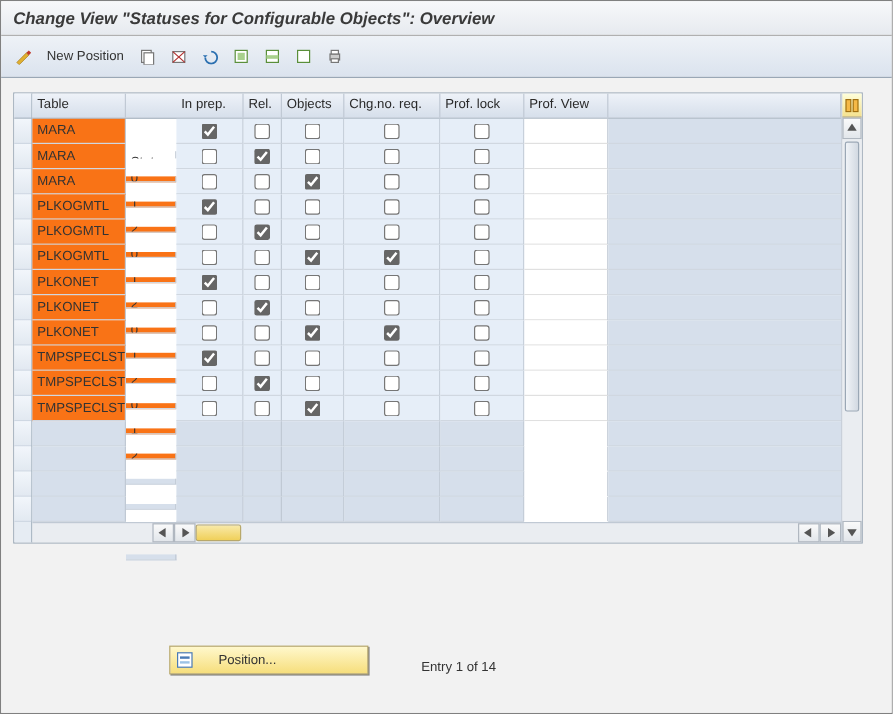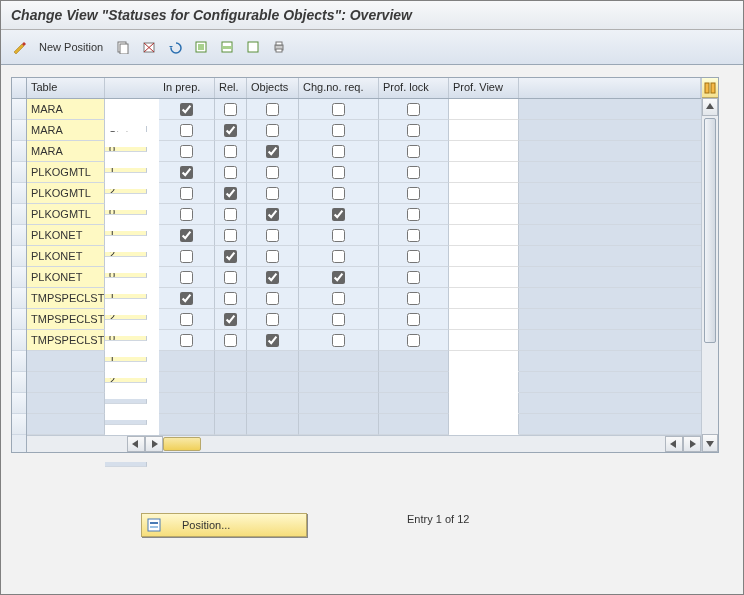--- a/index.html
+++ b/index.html
@@ -115,24 +115,24 @@
     border-bottom: 1px solid #d0d7e0;
     padding: 2px 4px;
     font-size: 11px;
     box-sizing: border-box;
     overflow: hidden;
     display: flex; align-items: center;
     justify-content: flex-start;
   }
   .gd-cell.chk { justify-content: center; }
   .gd-cell.alt { background: #e6eef8; }
-  .gd-cell.txt { background: #fef9c3; }
+  .gd-cell.txt { background: #f97316; }
   .col-table   { width: 78px; }
   .col-status  { width: 42px; margin-top: 48px; }
-  .col-inprep  { width: 56px; margin-left: 12px; }
+  .col-inprep  { width: 56px; }
   .col-rel     { width: 32px; }
   .col-locked  { width: 52px; }
   .col-chgreq  { width: 80px; }
   .col-distr   { width: 70px; }
   .col-prof    { width: 70px; background: #fff; }
   .col-profh   { width: 70px; }
   .col-right   { flex: 1; }
   .grid-row .col-prof { background: #fff; border-bottom: 1px solid #fff; }
   .grid-row.used .col-prof { border-bottom: 1px solid #e0e0e0; }
   .gd-filler {
@@ -201,23 +201,23 @@
     border: 1px solid #b8a86a;
     border-radius: 2px;
     cursor: pointer;
   }
   .hscroll-right {
     margin-left: auto;
     display: flex;
   }
   .hscroll-right .scroll-btn { width: 16px; height: 14px; }
   .bottom-area {
-    margin-top: 60px;
-    display: flex; align-items: flex-start;
-    gap: 100px;
+    margin-top: 85px;
+    display: flex; align-items: flex-end;
+    gap: 44px;
     padding-left: 130px;
   }
   .position-btn {
     display: flex; align-items: center;
     height: 22px;
     background: linear-gradient(to bottom, #fff8cc, #f6de7c);
     border: 1px solid #b8a86a;
     box-shadow: 1px 1px 0 #888;
     cursor: pointer;
     padding: 0 10px 0 4px;
@@ -684,16 +684,16 @@
       <div class="position-btn">
         <span class="icon-slot">
           <svg width="14" height="14">
               <rect x="1" y="1" width="12" height="12" fill="#fff" stroke="#4a7bb5"></rect>
               <rect x="3" y="4" width="8" height="2" fill="#4a7bb5"></rect>
               <rect x="3" y="8" width="8" height="2" fill="#9cc2e5"></rect>
             </svg>
         </span>
         <span>Position...</span>
       </div>
-      <div class="entry-text">Entry 1 of 12</div>
+      <div class="entry-text">Entry 1 of 14</div>
     </div>
   </div>
 </div>
 
 </body></html>

